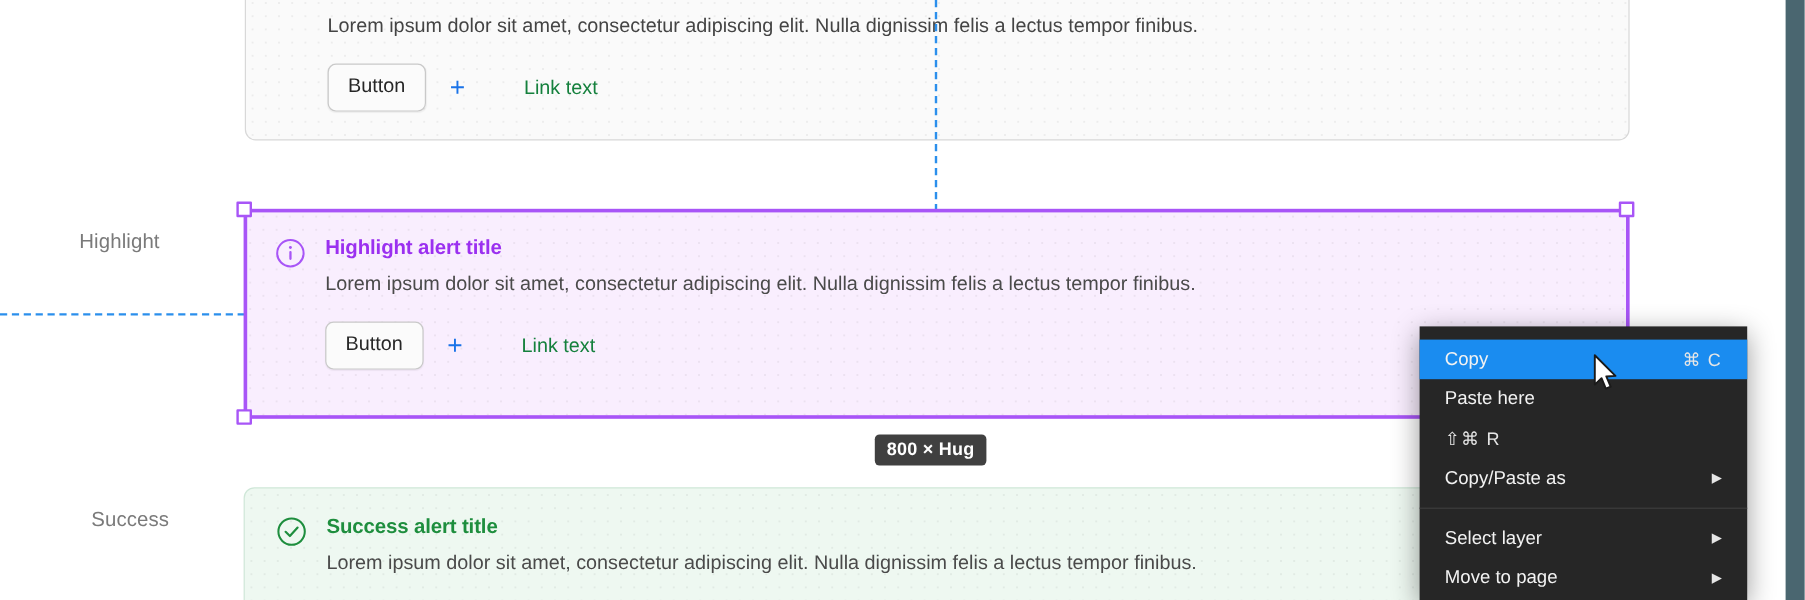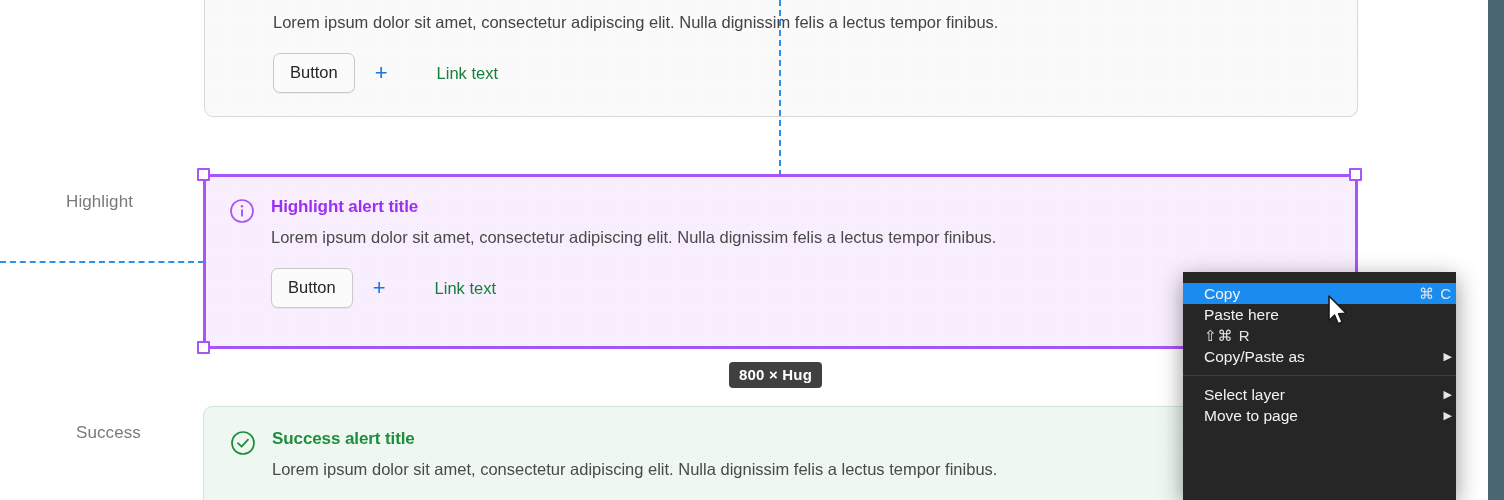--- a/index.html
+++ b/index.html
@@ -143,22 +143,22 @@
     position:absolute; left:1183px; top:272px;
     width:273px; height:228px;
     background:#262626;
     color:#f2f2f2;
     padding-top:11px;
     box-shadow:0 6px 22px rgba(0,0,0,.42);
     font-size:15.5px;
   }
   .ctx-item {
     display:flex; align-items:center;
-    height:21px;
-    padding:0 4px 0 21px;
+    height:33px;
+    padding:0 21px 0 21px;
     white-space:nowrap;
     cursor:default;
   }
   .ctx-item.selected { background:#1a8cf0; }
   .ctx-label { flex:1 1 auto; }
   .ctx-shortcut { flex:0 0 auto; color:#e6e6e6; letter-spacing:1px; font-size:15px; }
   .ctx-arrow { flex:0 0 auto; font-size:11px; color:#e6e6e6; }
   .ctx-sep {
     height:1px; background:#3d3d3d;
     margin:8px 0 8px 0;

